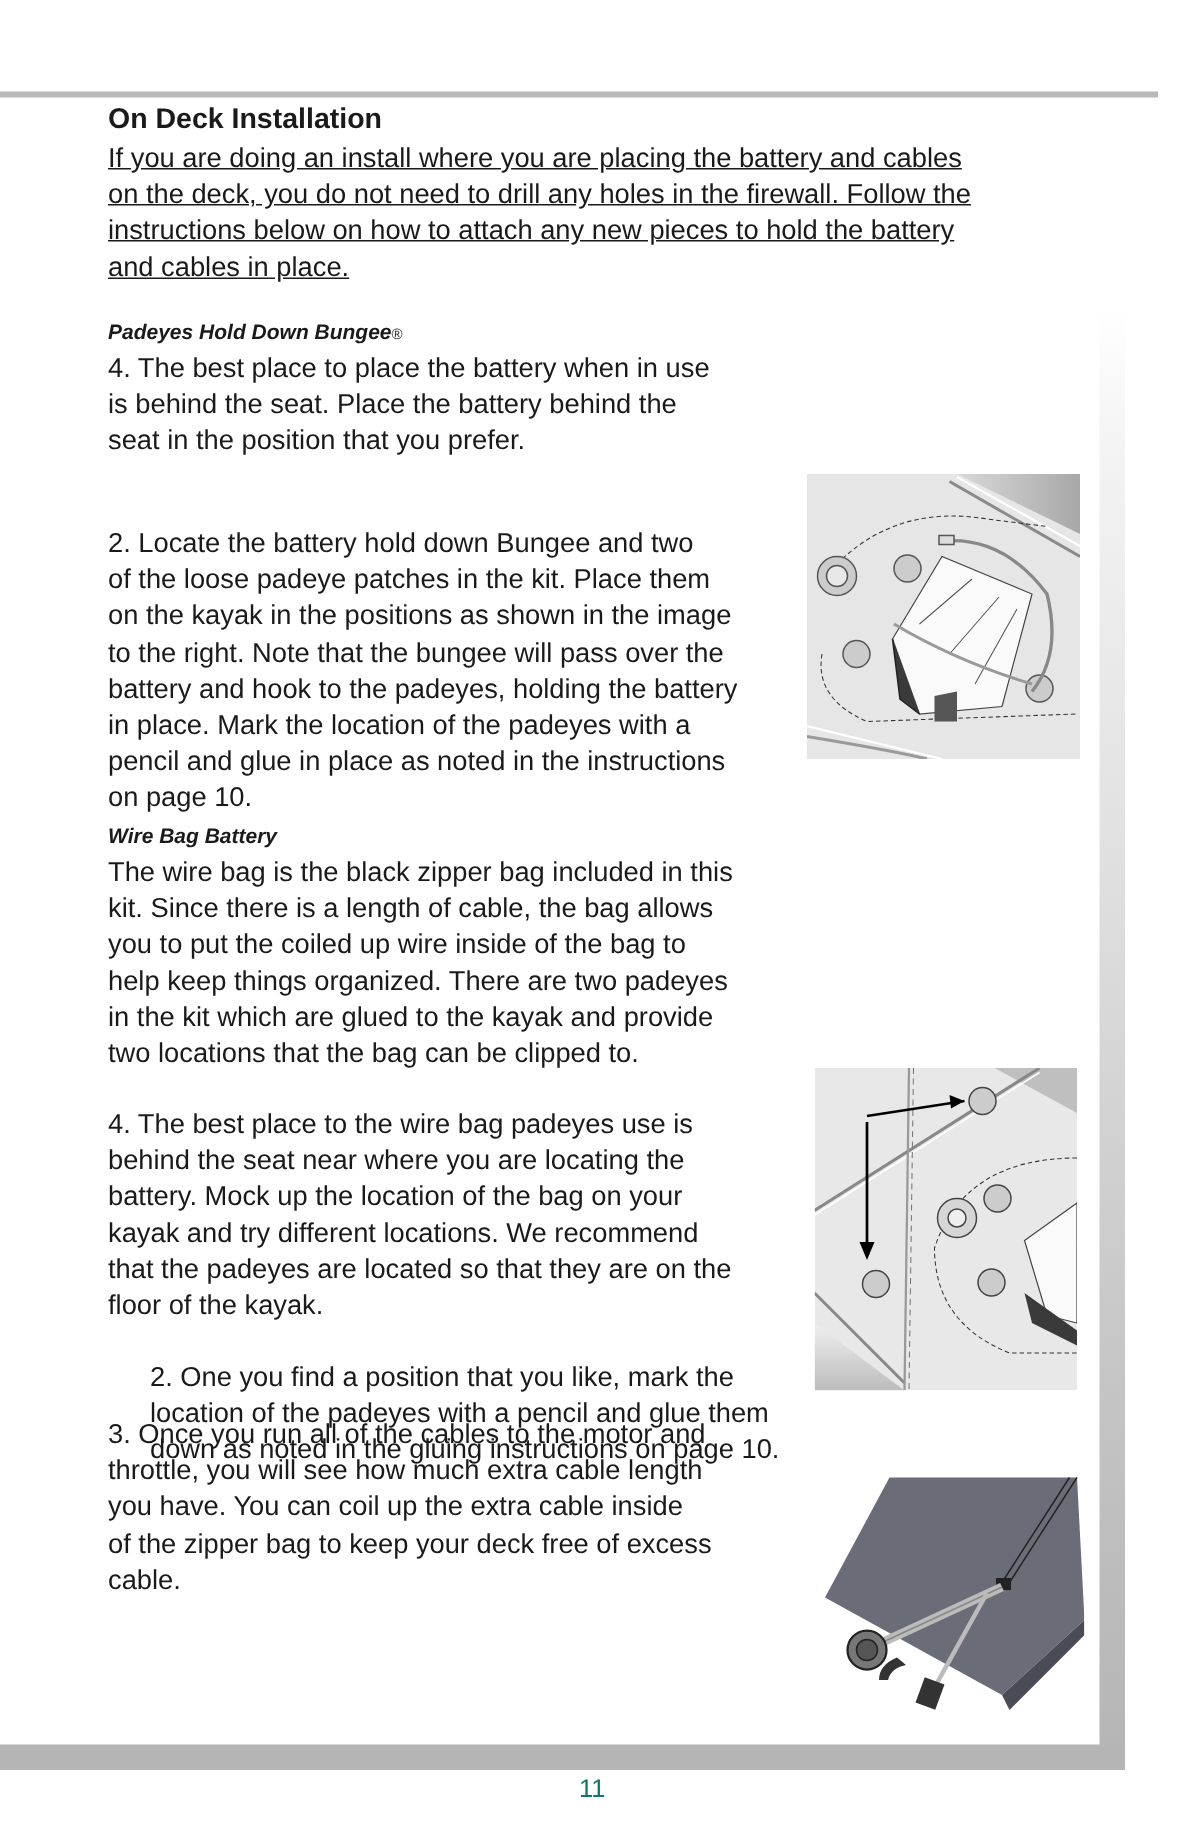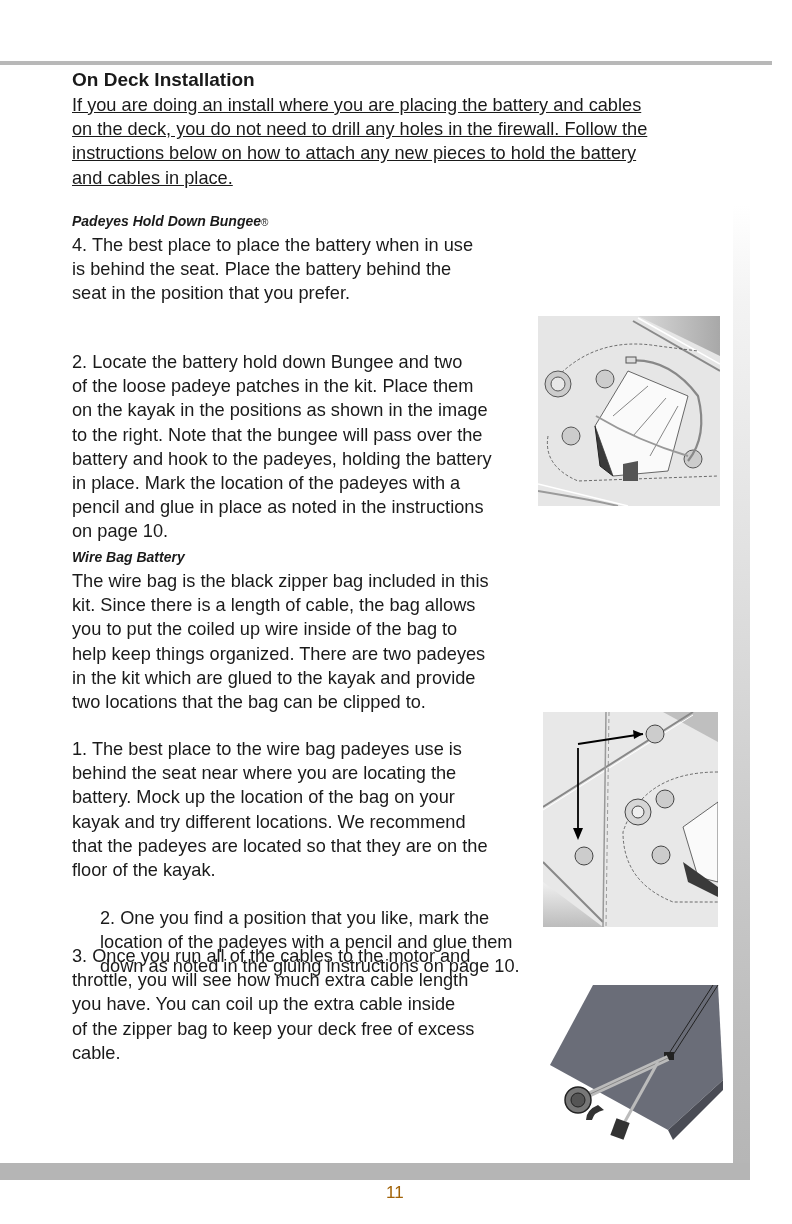--- a/index.html
+++ b/index.html
@@ -2,21 +2,21 @@
 <html><head>
 <meta charset="utf-8">
 <style>
   html, body { margin: 0; padding: 0; background: #ffffff; }
   body { width: 792px; height: 1224px; position: relative; overflow: hidden;
          font-family: "Liberation Sans", sans-serif; color: #1a1a1a; }
   .top-rule { position: absolute; left: 0; top: 61px; width: 772px; height: 4px; background: #b8b8b8; }
   .right-bar { position: absolute; left: 733px; top: 205px; width: 17px; height: 975px;
                background: linear-gradient(to bottom, #ffffff 0%, #f3f3f3 10%, #e2e2e2 35%, #cfcfcf 60%, #bdbdbd 85%, #b5b5b5 100%); }
   .bottom-bar { position: absolute; left: 0; top: 1163px; width: 750px; height: 17px; background: #b5b5b5; }
-  .page-num { position: absolute; left: 386px; top: 1183px; font-size: 17px; color: #a16207; }
+  .page-num { position: absolute; left: 386px; top: 1183px; font-size: 17px; color: #0f766e; }
 
   .text { position: absolute; left: 72px; font-size: 18.2px; line-height: 24.2px; }
   .title { position: absolute; left: 72px; top: 69px; font-size: 19px; font-weight: bold; }
   .sub { position: absolute; left: 72px; font-size: 14px; font-weight: bold; font-style: italic; }
   .sub sup { font-size: 10px; font-style: normal; font-weight: normal; vertical-align: 0; }
   .para { margin: 0; white-space: pre-line; }
 
   .fig { position: absolute; overflow: hidden; }
   .fig svg { display: block; }
 </style>
@@ -57,21 +57,21 @@
 <div class="sub" style="top:549px;">Wire Bag Battery</div>
 <div class="text" style="top:569px;">
   <p class="para">The wire bag is the black zipper bag included in this
 kit.  Since there is a length of cable, the bag allows
 you to put the coiled up wire inside of the bag to
 help keep things organized.  There are two padeyes
 in the kit which are glued to the kayak and provide
 two locations that the bag can be clipped to.</p>
 </div>
 <div class="text" style="top:737px;">
-  <p class="para">1.  The best place to the wire bag padeyes use is
+  <p class="para">4.  The best place to the wire bag padeyes use is
 behind the seat near where you are locating the
 battery.  Mock up the location of the bag on your
 kayak and try different locations.  We recommend
 that the padeyes are located so that they are on the
 floor of the kayak.</p>
 </div>
 <div class="text" style="top:906px;margin-left:28px;">
   <p class="para">2.  One you find a position that you like, mark the
 location of the padeyes with a pencil and glue them
 down as noted in the gluing instructions on page 10.</p>

